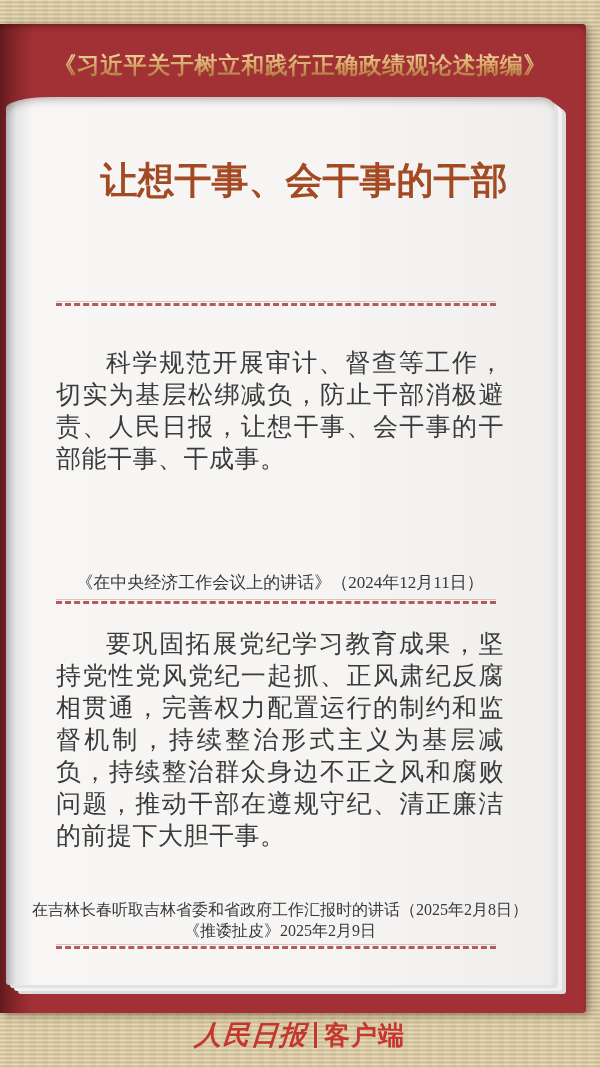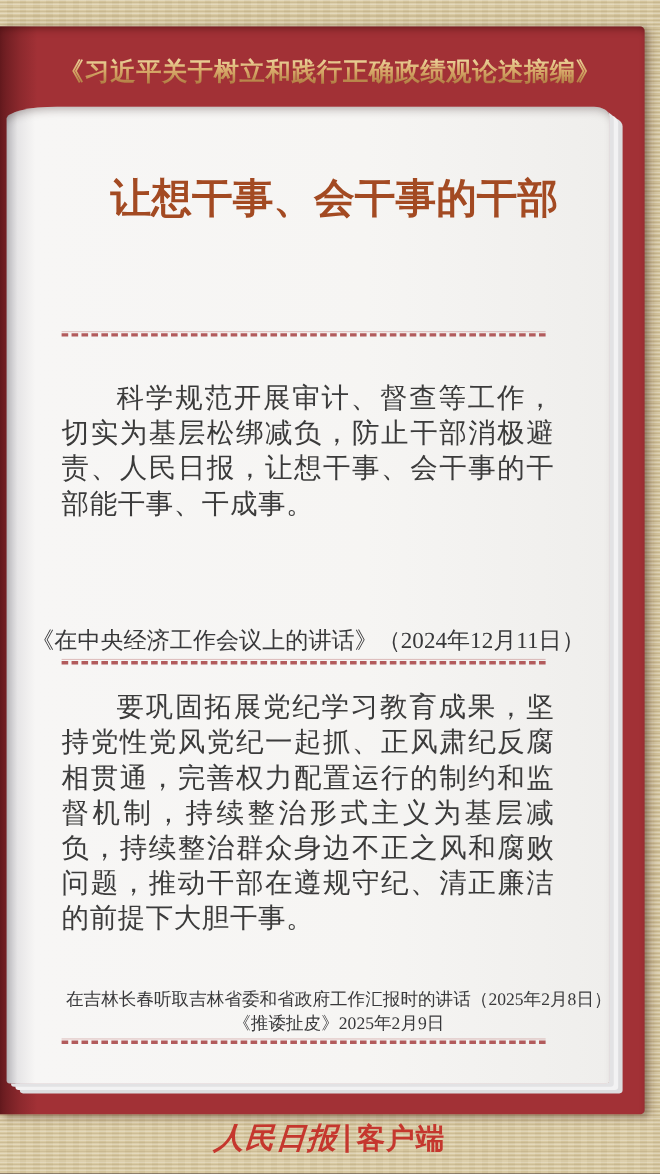--- a/index.html
+++ b/index.html
@@ -122,26 +122,26 @@
   }
   .para-1 { top: 347px; }
   .para-2 { top: 628px; }
 
   .citation {
     position: absolute;
     left: 6px;
     width: 548px;
     text-align: center;
     font-family: "Liberation Serif", "DejaVu Serif", serif;
-    font-size: 21px;
+    font-size: 17px;
     line-height: 21px;
     color: #38383a;
   }
   .citation-1 { top: 572px; }
-  .citation-2 { top: 899px; font-size: 16px; margin-left: 28px; }
+  .citation-2 { top: 899px; font-size: 16px; }
 
   
   .footer-logo {
     position: absolute;
     left: 0; top: 1018px;
     width: 600px;
     height: 34px;
     display: flex;
     align-items: center;
     justify-content: center;

